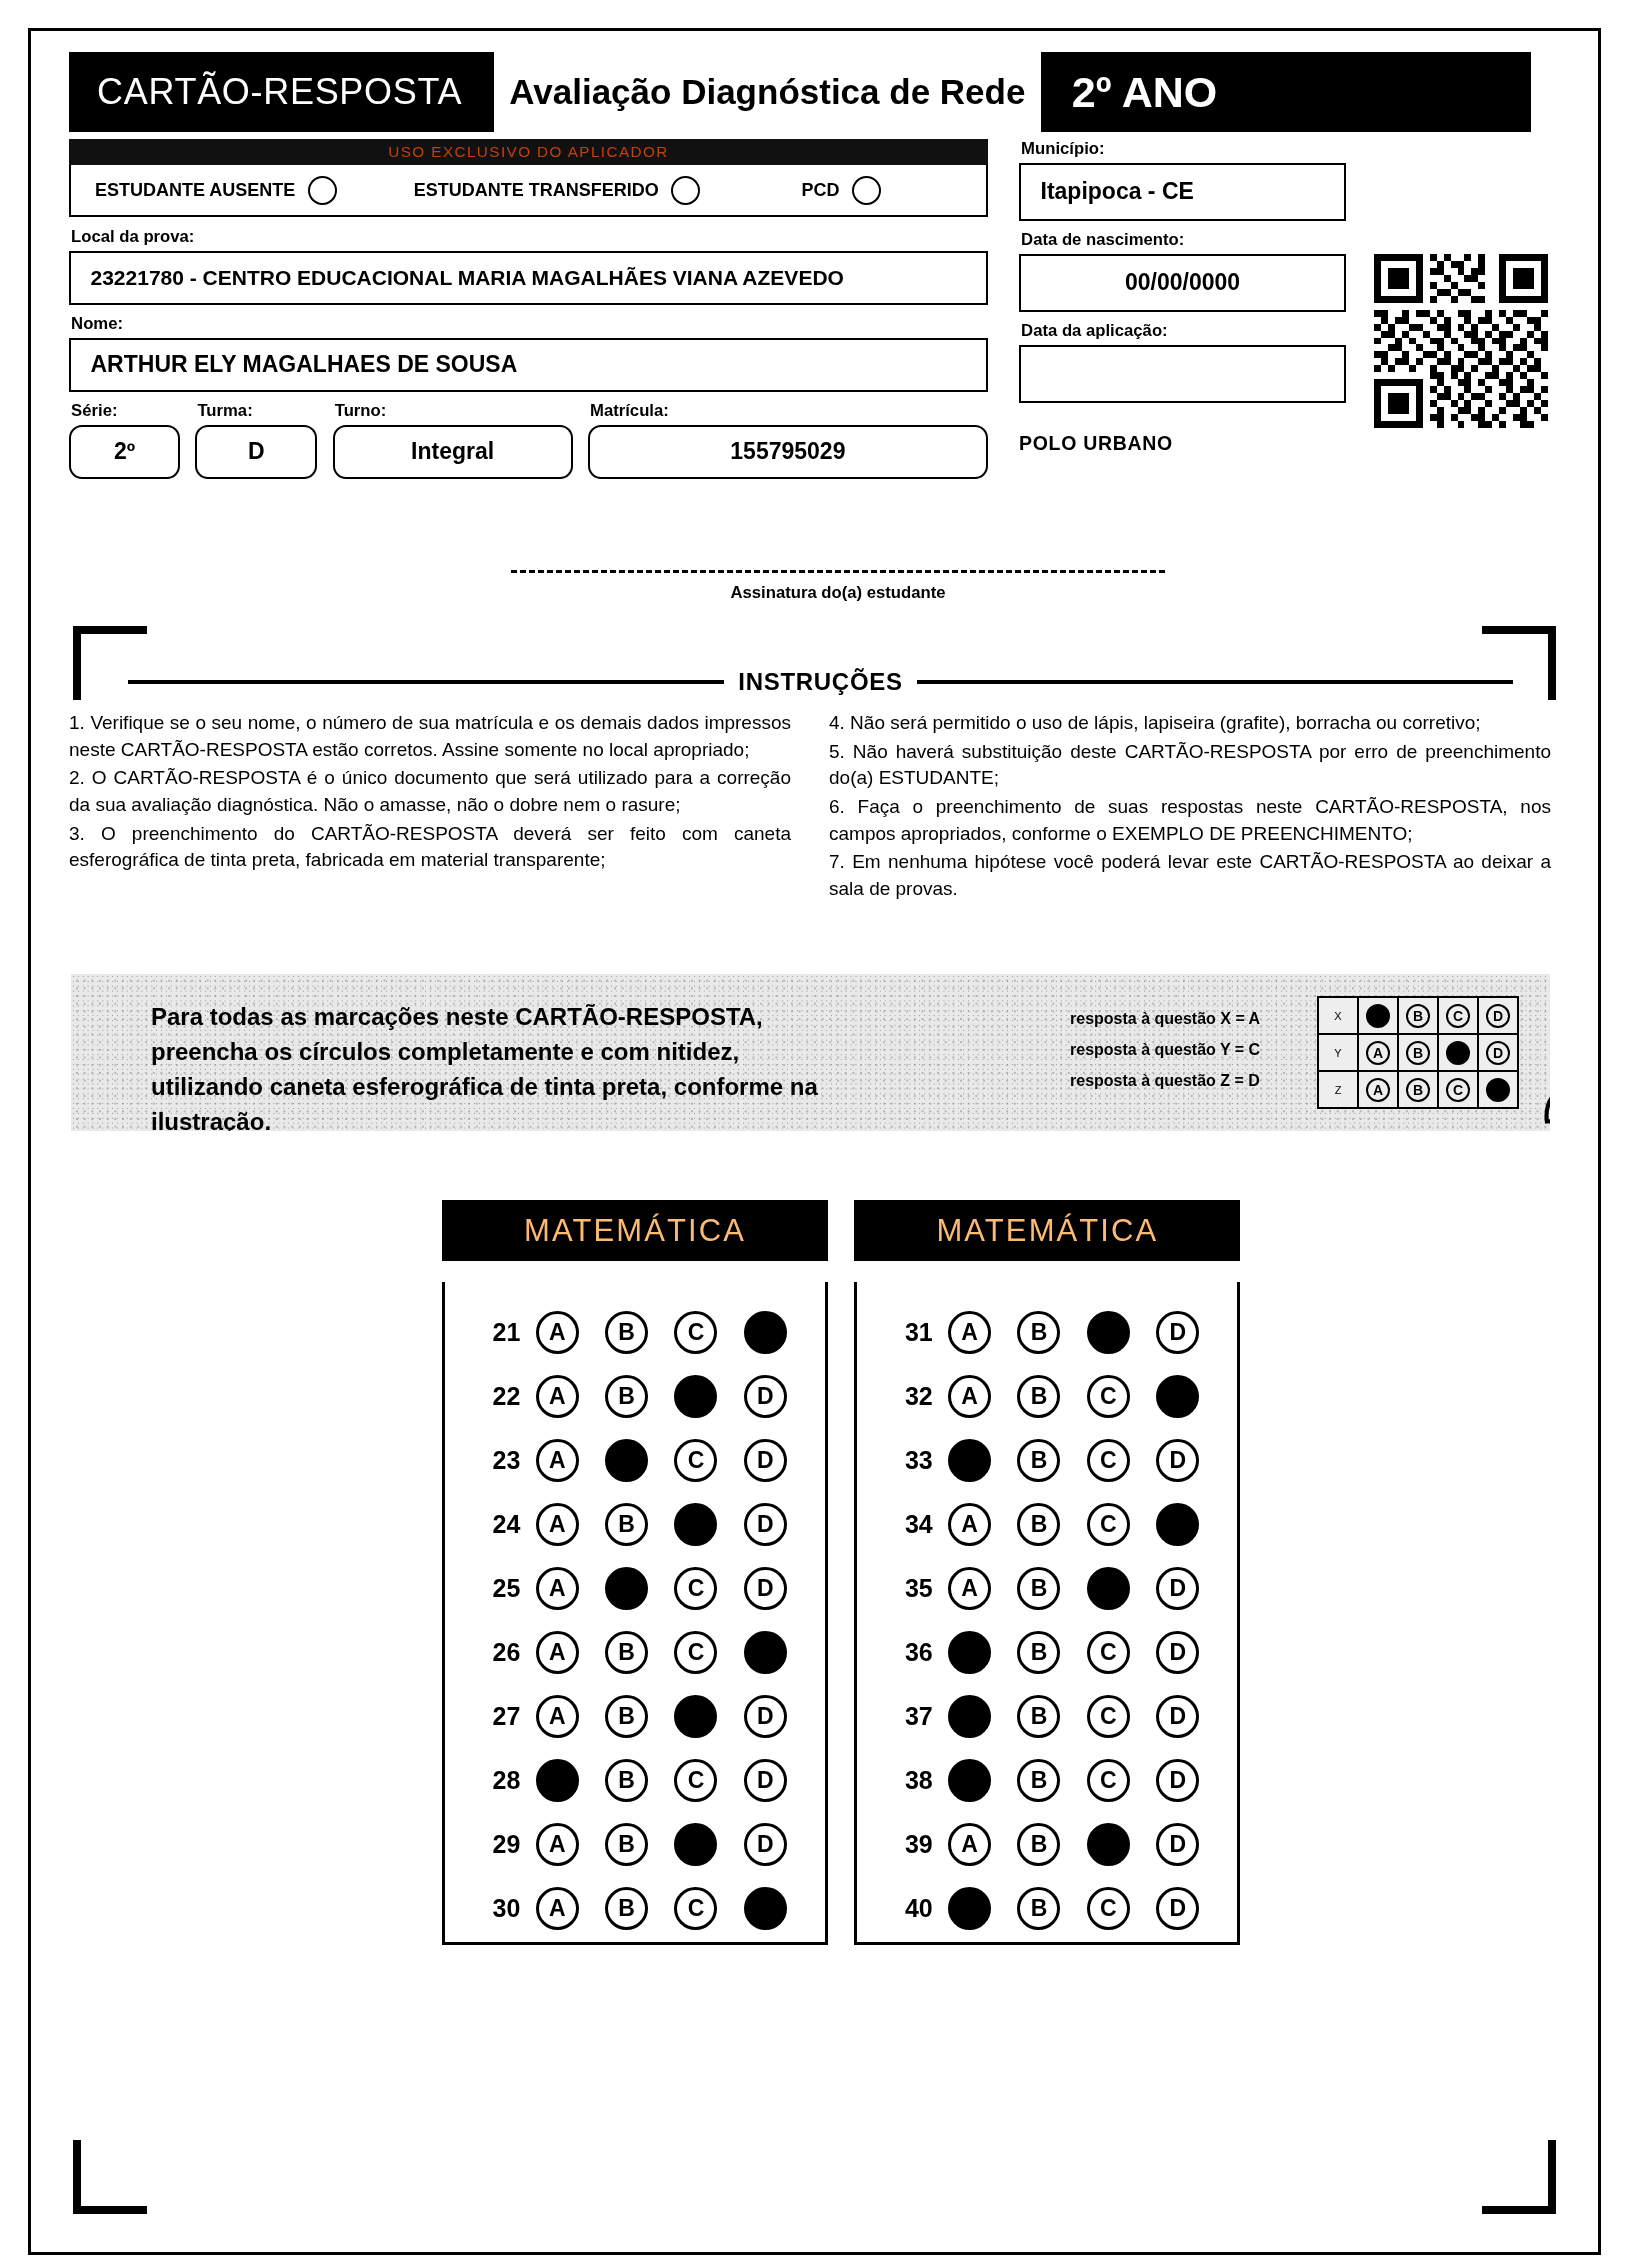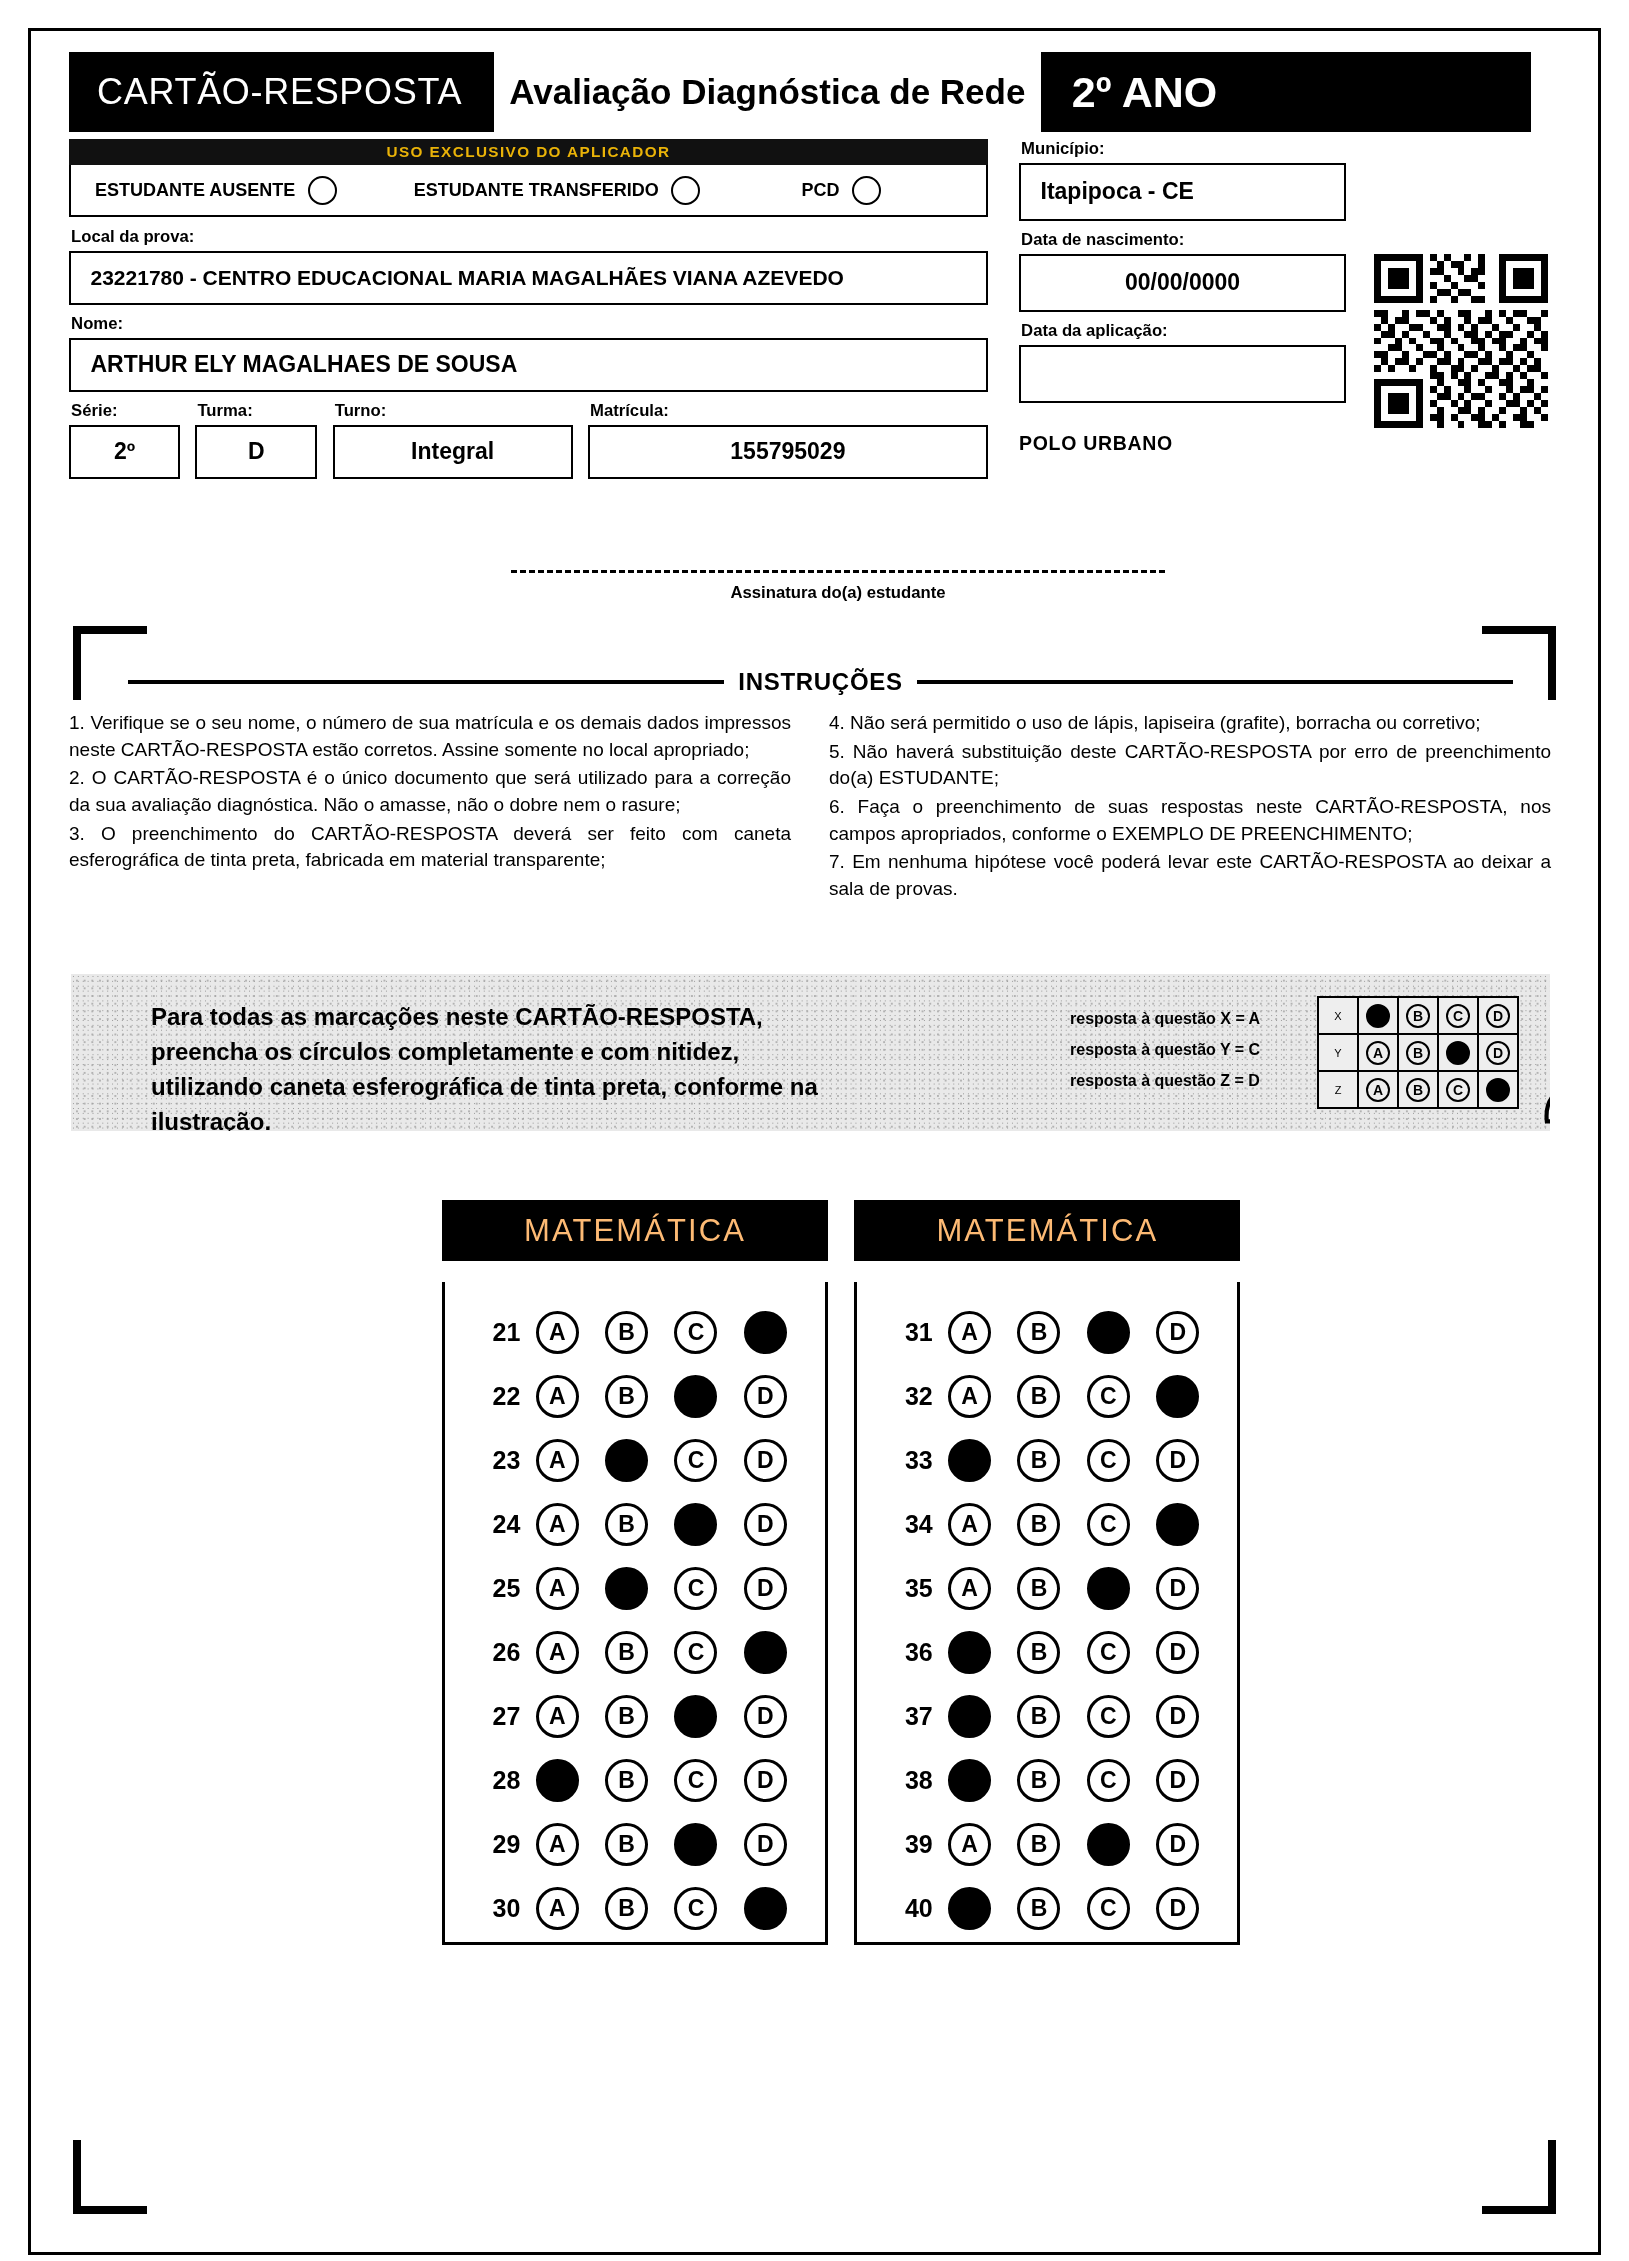--- a/index.html
+++ b/index.html
@@ -8,39 +8,39 @@
   .sheet{position:absolute;left:28px;top:14px;width:1573px;height:2227px;border:3.5px solid #000;box-sizing:border-box;background:#fff;}
 
   
   .hdr{position:absolute;left:38px;top:21px;width:1462px;height:80px;background:#000;display:flex;align-items:center;}
   .hdr .t1{color:#fff;font-size:36px;letter-spacing:0.7px;padding-left:28px;width:425px;box-sizing:border-box;}
   .hdr .t2{background:#fff;color:#000;font-size:35px;font-weight:bold;height:80px;line-height:80px;padding:0 15.3px;white-space:nowrap;}
   .hdr .t3{color:#fff;font-size:43px;font-weight:bold;padding-left:31px;}
 
   
   .idbox{position:absolute;left:38px;top:108px;width:919px;}
-  .greybar{height:26.4px;background:#111;color:#eab308;font-size:15.3px;text-align:center;line-height:26.4px;letter-spacing:1.4px;overflow:hidden;font-weight:bold;}
+  .greybar{height:26.4px;background:#111;color:#c2410c;font-size:15.3px;text-align:center;line-height:26.4px;letter-spacing:1.4px;overflow:hidden;}
   .absent-row{border:2.1px solid #000;border-top:none;height:50px;display:flex;align-items:center;font-size:18px;font-weight:bold;}
   .absent-row .cell{display:flex;align-items:center;gap:12.5px;}
   .absent-row .c1{margin-left:24px;}
   .absent-row .c2{margin-left:77px;}
   .absent-row .c3{margin-left:101px;}
   .circ{width:29px;height:29px;border:2.8px solid #000;border-radius:50%;box-sizing:border-box;}
 
   .lbl{font-size:16.7px;font-weight:bold;margin:9.7px 0 3.5px 2.1px;}
   .fld{border:2.1px solid #000;height:54px;display:flex;align-items:center;padding-left:19.5px;font-size:23px;font-weight:bold;box-sizing:border-box;}
   .fld.small{font-size:21px;}
 
   .row4{display:flex;gap:15.3px;margin-top:9.7px;}
   .col-serie{width:111px;}
   .col-turma{width:122px;}
   .col-turno{width:240px;}
   .col-matr{width:400px;}
   .row4 .lbl{margin:0 0 3.5px 2.1px;}
-  .row4 .fld{justify-content:center;padding-left:0;}
+  .row4 .fld{justify-content:center;padding-left:0;border-radius:13px;}
 
   
   .rcol{position:absolute;left:988px;top:108px;width:327px;}
   .rcol .fld{height:58px;}
   .polo{font-size:19.5px;font-weight:bold;margin-top:29px;letter-spacing:0.7px;}
 
   
   .qr{position:absolute;left:1343px;top:223px;width:174px;height:174px;}
 
   

